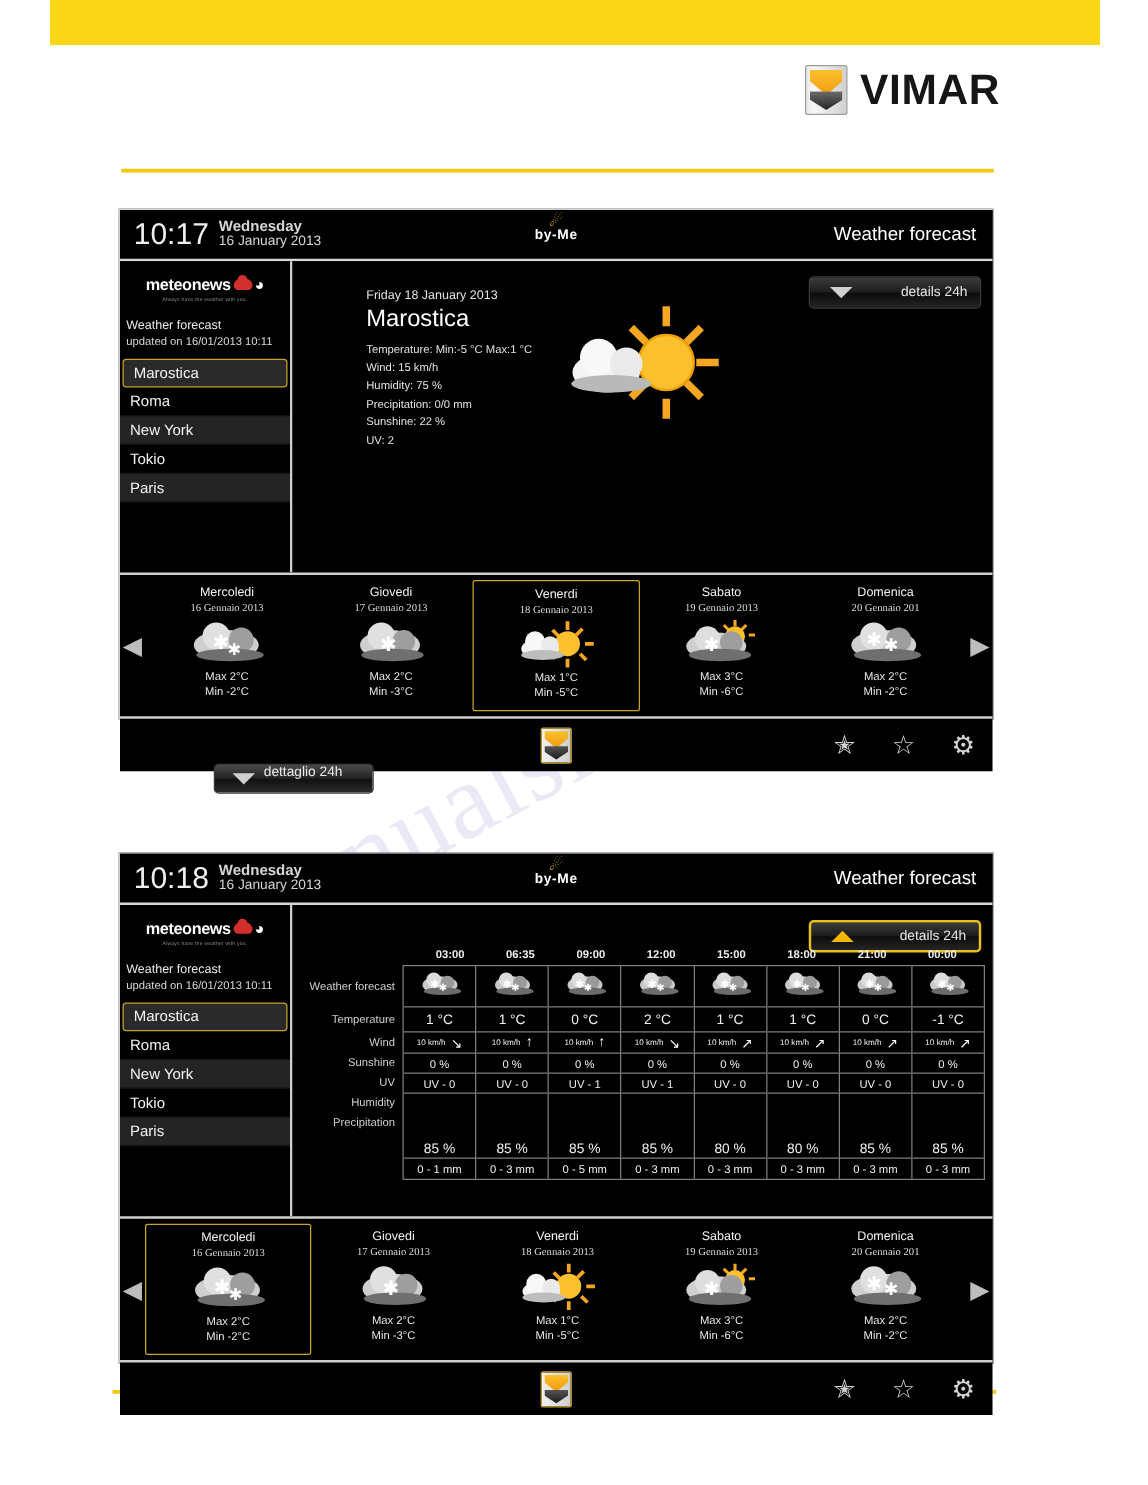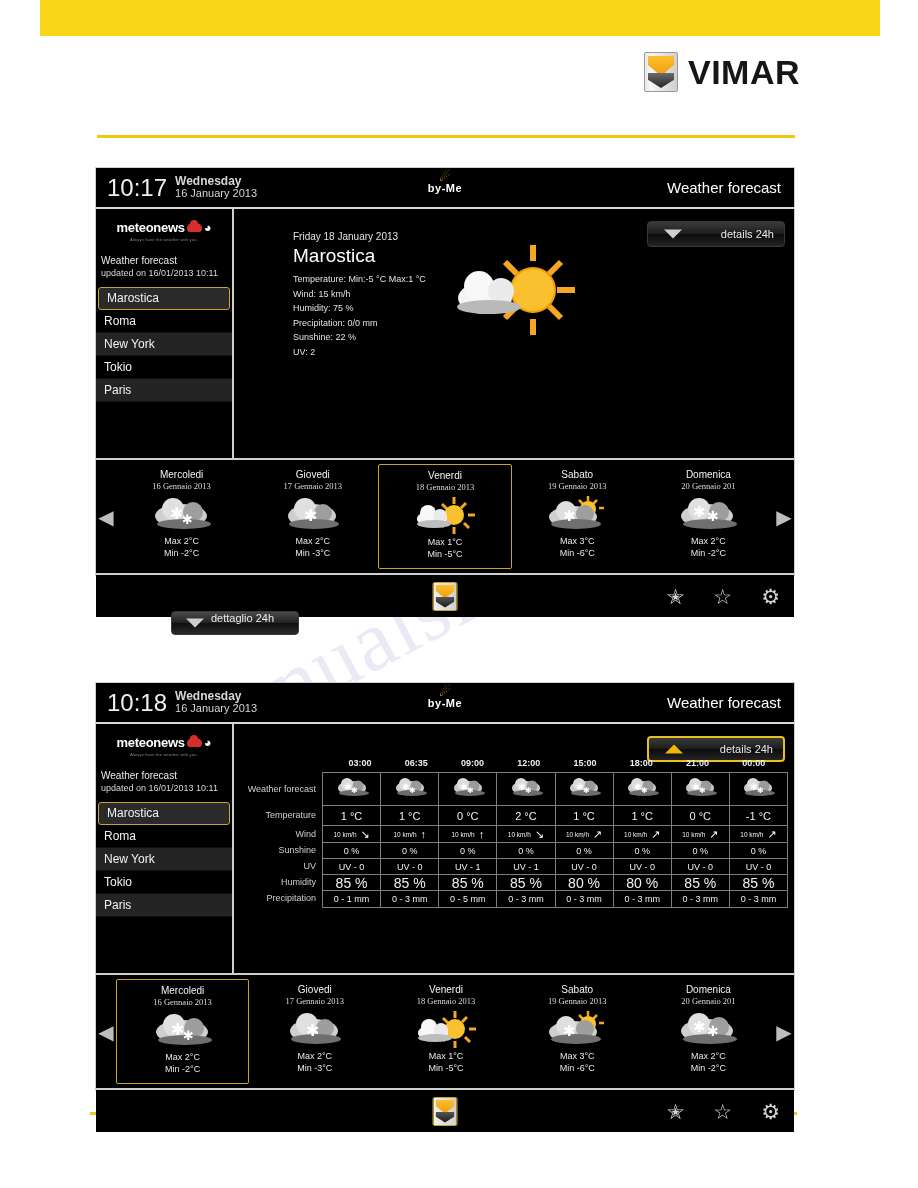--- a/index.html
+++ b/index.html
@@ -234,21 +234,21 @@
   .cell{
     border-bottom:1px solid #7d7d7d; text-align:center; color:#f0f0f0;
     display:flex; align-items:center; justify-content:center;
   }
   .cell:last-child{ border-bottom:none; }
   .h-icon{ height:33px; }
   .h-temp{ height:20px; font-size:11px; }
   .h-wind{ height:17px; font-size:6.5px; gap:4px; }
   .h-sun{ height:16px; font-size:9px; }
   .h-uv{ height:16px; font-size:9px; }
-  .h-hum{ height:16px; font-size:14px; }
+  .h-hum{ height:16px; font-size:11px;margin-top:36px; }
   .h-prec{ height:16px; font-size:9px; }
   .lbl-icon{ height:33px; }
   .lbl-temp{ height:20px; }
   .lbl-wind{ height:17px; }
   .lbl-sun{ height:16px; }
   .lbl-uv{ height:16px; }
   .lbl-hum{ height:16px; }
   .lbl-prec{ height:16px; }
   .warr{ display:inline-block; color:#fff; font-size:11px; }
 </style>

